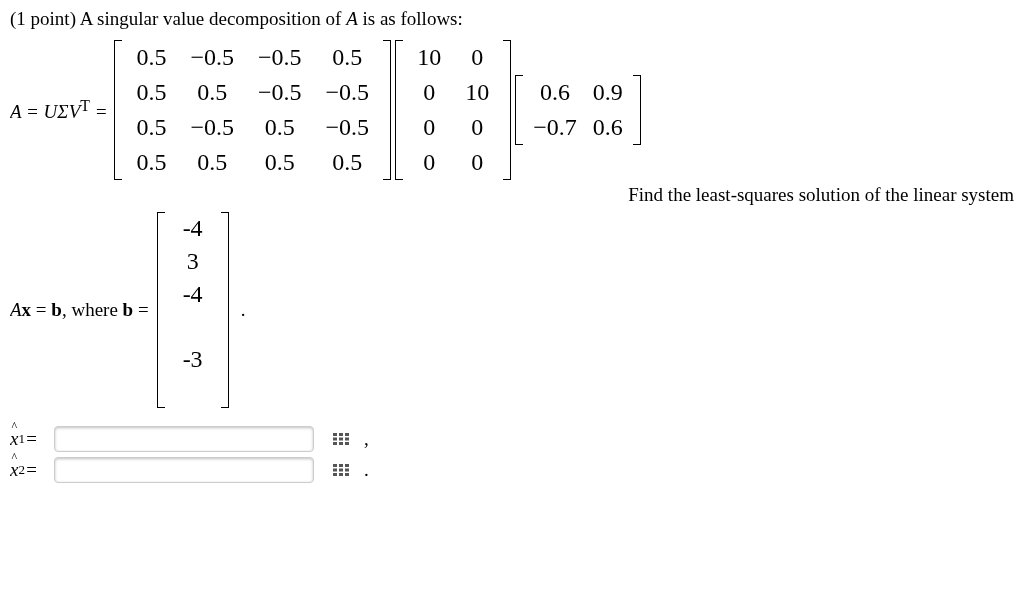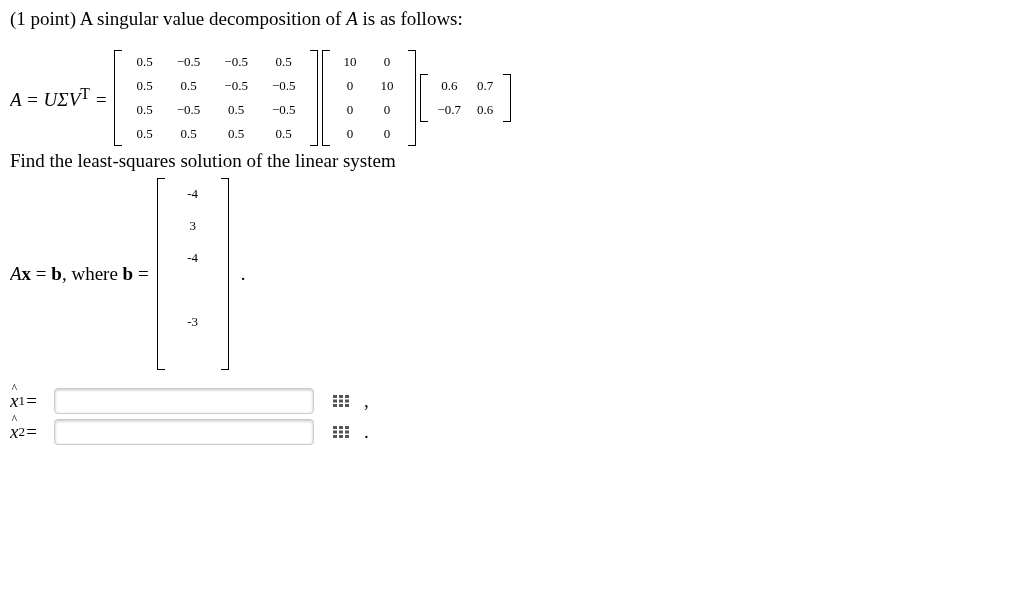--- a/index.html
+++ b/index.html
@@ -2,21 +2,21 @@
 <html><head>
 <meta charset="utf-8">
 <style>
   body {
     font-family: "Times New Roman", Times, serif;
     font-size: 19px;
     margin: 8px 10px;
     color: #000;
   }
   .line1 {
-    margin-bottom: 20px;
+    margin-bottom: 10px;
   }
   .italic { font-style: italic; }
 
   .eqrow {
     display: flex;
     align-items: center;
     margin: 2px 0;
   }
   .eqrow > * { margin-right: 5px; }
 
@@ -34,25 +34,25 @@
     width: 7px;
     border-top: 1.3px solid #000;
     border-bottom: 1.3px solid #000;
   }
   .matrix::before { left: 0;  border-left: 1.3px solid #000; }
   .matrix::after  { right: 0; border-right: 1.3px solid #000; }
   .matrix table { border-collapse: collapse; }
   .matrix td {
     padding: 4px 12px;
     text-align: center;
-    font-size: 13px;
+    font-size: 24px;
   }
   .matrix.small td { padding: 4px 8px; }
 
-  .sys-line { margin-top: 4px; margin-bottom: 4px; }
+  .sys-line { margin-top: 4px; margin-bottom: 4px; text-align: right; }
 
   .b-wrap {
     display: flex;
     align-items: center;
     margin: 6px 0 18px 0;
   }
   .b-wrap .lhs { margin-right: 6px; text-align: right; }
   .b-matrix td { padding: 3px 14px; min-width: 24px; height: 26px; }
   .b-matrix .dot { font-size: 14px; }
 
@@ -167,21 +167,21 @@
           </tr>
     </tbody>
       </table>
   </span>
 
   <span class="matrix small">
     <table>
       <tbody>
           <tr>
             <td>0.6</td>
-            <td>0.7</td>
+            <td>0.9</td>
           </tr>
       <tr>
             <td>−0.7</td>
             <td>0.6</td>
           </tr>
     </tbody>
       </table>
   </span>
 </div>
 

